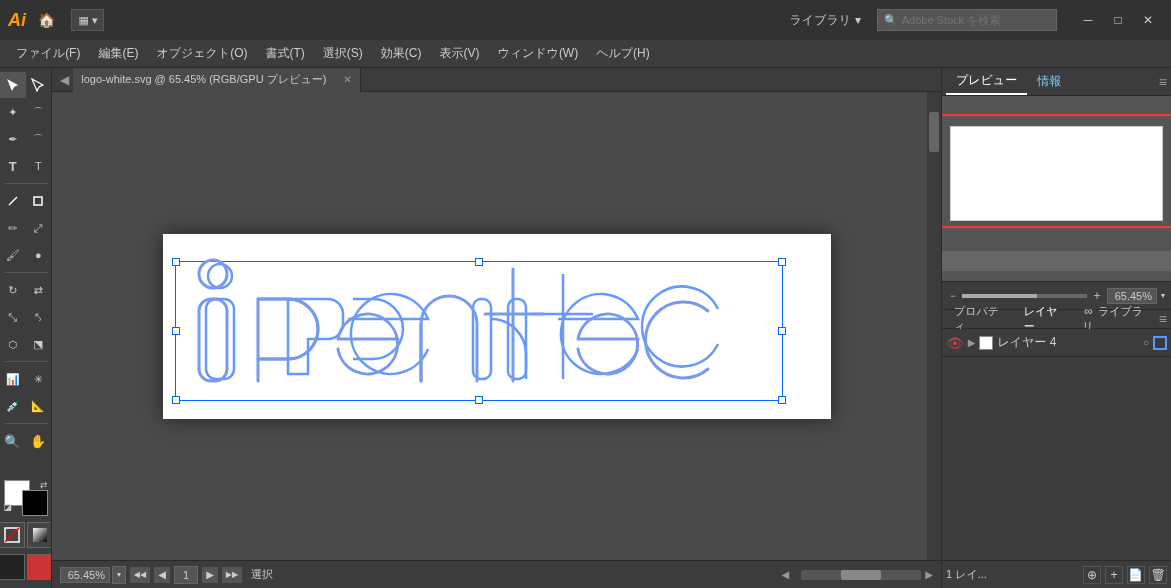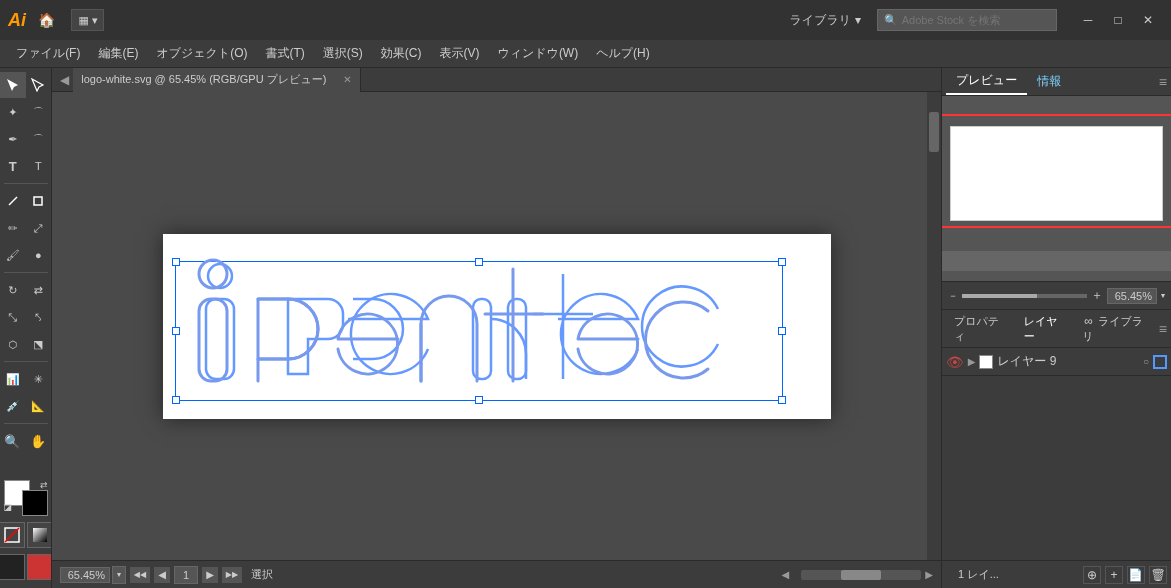--- a/index.html
+++ b/index.html
@@ -497,21 +497,21 @@
     #nav-zoom-dropdown {
       color: #ccc;
       font-size: 8px;
       cursor: pointer;
     }
 
     
     #layer-tabs {
       display: flex;
       align-items: center;
-      height: 39px;
+      height: 20px;
       background: #3c3c3c;
       border-top: 1px solid #2a2a2a;
       border-bottom: 1px solid #2a2a2a;
       padding: 0 4px;
     }
     .layer-tab {
       padding: 4px 8px;
       font-size: 11px;
       color: #ccc;
       cursor: pointer;
@@ -561,21 +561,21 @@
       display: flex;
       align-items: center;
       height: 28px;
       background: #3c3c3c;
       border-top: 1px solid #2a2a2a;
       padding: 0 4px;
       gap: 4px;
       color: #ccc;
       font-size: 11px;
     }
-    #layer-count-text { flex: 1; font-size: 11px; color: #ccc; margin-left: 12px; }
+    #layer-count-text { flex: 1; font-size: 11px; color: #ccc; }
     .layer-action-btn {
       width: 18px;
       height: 18px;
       display: flex;
       align-items: center;
       justify-content: center;
       color: #ccc;
       font-size: 12px;
       cursor: pointer;
       border: 1px solid #555;
@@ -885,21 +885,21 @@
         <span> ライブラリ</span>
       </span>
       <span class="layer-panel-menu">≡</span>
     </div>
 
     <div id="layer-list">
       <div class="layer-row">
         <span class="eye-icon">👁</span>
         <span class="expand-arrow">▶</span>
         <div class="layer-swatch"></div>
-        <span class="layer-name">レイヤー 9</span>
+        <span class="layer-name">レイヤー 4</span>
         <span class="layer-circle-icon">○</span>
         <div class="layer-square-icon"></div>
       </div>
     </div>
 
     <div id="layer-bottom">
       <span id="layer-count-text">1 レイ...</span>
       <div class="layer-action-btn">⊕</div>
       <div class="layer-action-btn">+</div>
       <div class="layer-action-btn">📄</div>

